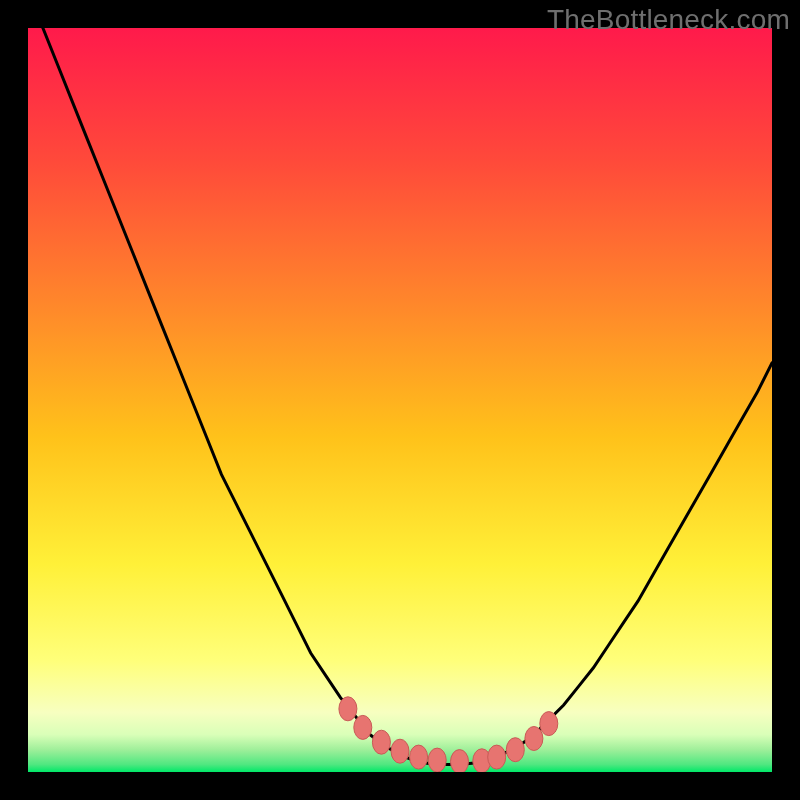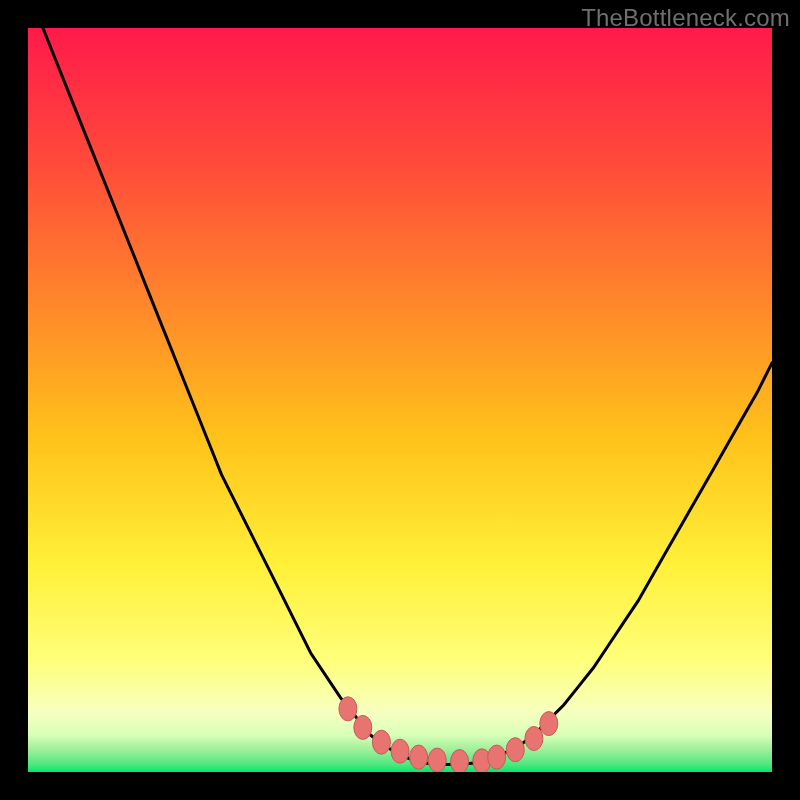--- a/index.html
+++ b/index.html
@@ -21,21 +21,21 @@
     left: 28px;
     top: 28px;
     width: 744px;
     height: 744px;
   }
   .attribution {
     position: absolute;
     top: 4px;
     right: 10px;
     color: #6f6f6f;
-    font-size: 24px;
+    font-size: 28px;
     font-weight: 500;
     letter-spacing: 0.2px;
     user-select: none;
   }
   svg { display: block; }
 </style>
 </head>
 <body>
 
 <div class="frame">

